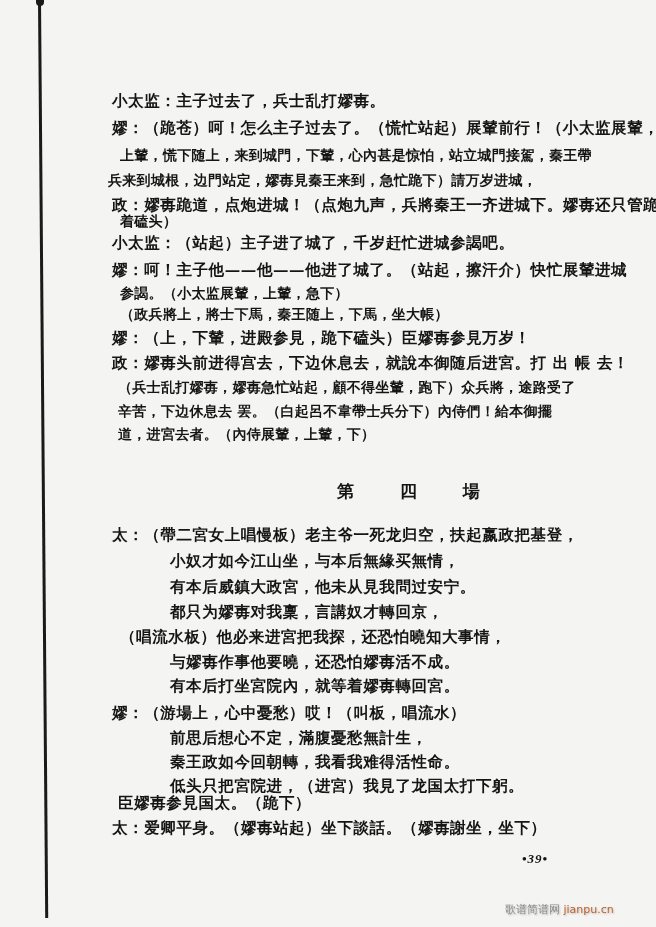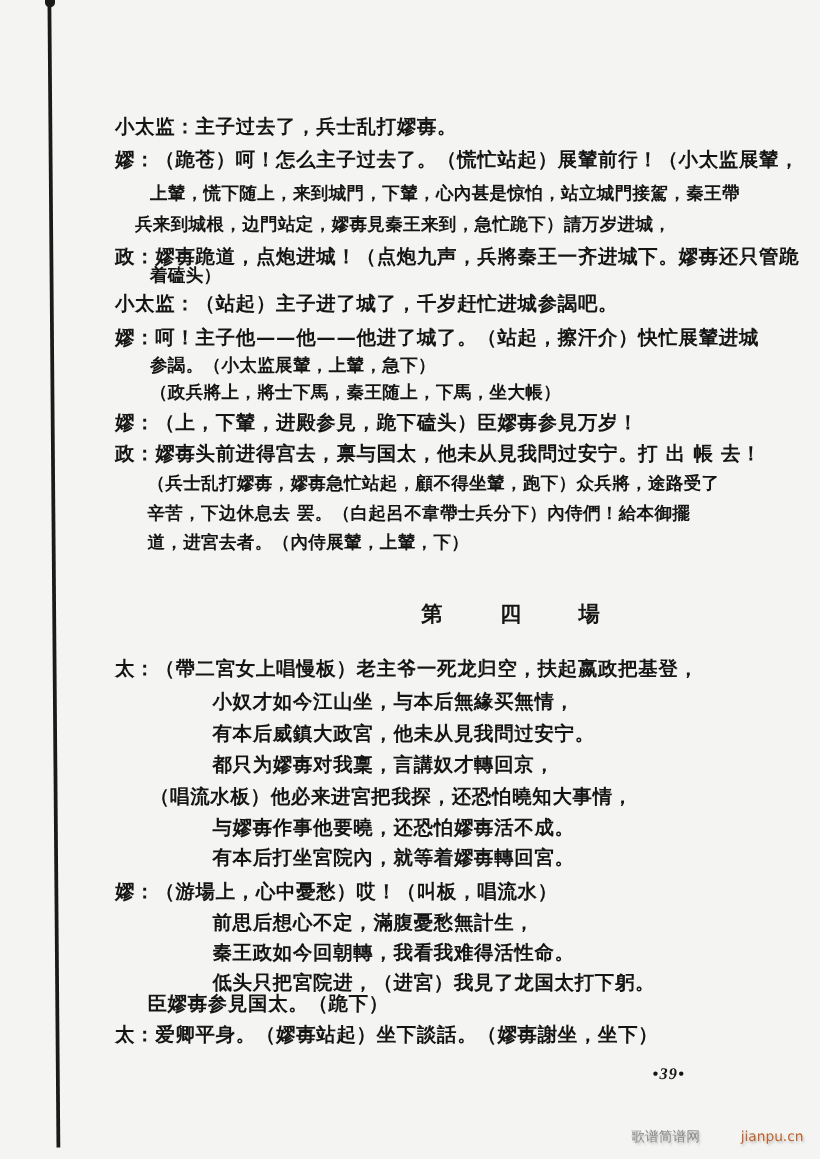--- a/index.html
+++ b/index.html
@@ -15,57 +15,57 @@
   }
   .rule-cap {
     position: absolute; left: 36px; top: 0; width: 8px; height: 6px;
     background: #1a1a1a; border-radius: 0 0 4px 4px;
   }
   .line {
     position: absolute; white-space: nowrap;
     font-size: 15.5px; line-height: 18px; letter-spacing: 0.6px;
     font-weight: bold;
   }
-  .speaker { font-weight: bold; }
+  .speaker { font-weight: bold; margin-left: 20px; }
   .stage { font-weight: bold; font-size: 14px; letter-spacing: 0.3px; }
   .scene-title {
     position: absolute; left: 300px; top: 480px;
     font-size: 17px; font-weight: bold; letter-spacing: 20px; margin-left: 37px;
   }
   .page-number {
     position: absolute; left: 522px; top: 851px;
     font-family: Liberation Serif, serif; font-style: italic; font-weight: bold;
     font-size: 13px; letter-spacing: 1px;
   }
   .watermark {
     position: absolute; left: 505px; top: 902px;
     font-family: "DejaVu Sans", sans-serif; font-size: 11px; color: #8a8a8a;
     text-shadow: 1px 1px 2px #bbb;
   }
-  .watermark .wm-url { color: #c0602a; margin-left: 29px; }
+  .watermark .wm-url { color: #c0602a; }
 </style>
 </head>
 <body>
 
 <div class="rule-cap"></div>
 <div class="page-rule"></div>
 
 <div>
   <div class="line" style="left:92px;top:92px"><span class="speaker">小太监：</span><span>主子过去了，兵士乱打嫪毐。</span></div>
   <div class="line" style="left:92px;top:119px"><span class="speaker">嫪：</span><span>（跪苍）呵！怎么主子过去了。（慌忙站起）展輦前行！（小太监展輦，</span></div>
   <div class="line stage" style="left:120px;top:146px"><span>上輦，慌下随上，来到城門，下輦，心內甚是惊怕，站立城門接駕，秦王帶</span></div>
   <div class="line stage" style="left:108px;top:171px"><span>兵来到城根，边門站定，嫪毐見秦王来到，急忙跪下）請万岁进城，</span></div>
   <div class="line" style="left:92px;top:196px"><span class="speaker">政：</span><span>嫪毐跪道，点炮进城！（点炮九声，兵將秦王一齐进城下。嫪毐还只管跪</span></div>
   <div class="line stage" style="left:120px;top:212px"><span>着磕头）</span></div>
   <div class="line" style="left:92px;top:234px"><span class="speaker">小太监：</span><span>（站起）主子进了城了，千岁赶忙进城参謁吧。</span></div>
   <div class="line" style="left:92px;top:261px"><span class="speaker">嫪：</span><span>呵！主子他——他——他进了城了。（站起，擦汗介）快忙展輦进城</span></div>
   <div class="line stage" style="left:120px;top:284px"><span>参謁。（小太监展輦，上輦，急下）</span></div>
   <div class="line stage" style="left:120px;top:305px"><span>（政兵將上，將士下馬，秦王随上，下馬，坐大帳）</span></div>
   <div class="line" style="left:92px;top:329px"><span class="speaker">嫪：</span><span>（上，下輦，进殿参見，跪下磕头）臣嫪毐参見万岁！</span></div>
-  <div class="line" style="left:92px;top:354px"><span class="speaker">政：</span><span>嫪毐头前进得宫去，禀与国太，他未从見我問过安宁。打 出 帳 去！</span></div>
+  <div class="line" style="left:92px;top:354px"><span class="speaker">政：</span><span>嫪毐头前进得宫去，下边休息去，就說本御随后进宮。打 出 帳 去！</span></div>
   <div class="line stage" style="left:118px;top:378px"><span>（兵士乱打嫪毐，嫪毐急忙站起，顧不得坐輦，跑下）众兵將，途路受了</span></div>
   <div class="line stage" style="left:118px;top:402px"><span>辛苦，下边休息去 罢。（白起呂不韋帶士兵分下）內侍們！給本御擺</span></div>
   <div class="line stage" style="left:118px;top:425px"><span>道，进宮去者。（內侍展輦，上輦，下）</span></div>
 
   <div class="scene-title">第 四 場</div>
 
   <div class="line" style="left:92px;top:526px"><span class="speaker">太：</span><span>（帶二宮女上唱慢板）老主爷一死龙归空，扶起嬴政把基登，</span></div>
   <div class="line" style="left:170px;top:552px"><span>小奴才如今江山坐，与本后無緣买無情，</span></div>
   <div class="line" style="left:170px;top:578px"><span>有本后威鎮大政宮，他未从見我問过安宁。</span></div>
   <div class="line" style="left:170px;top:603px"><span>都只为嫪毐对我稟，言講奴才轉回京，</span></div>

